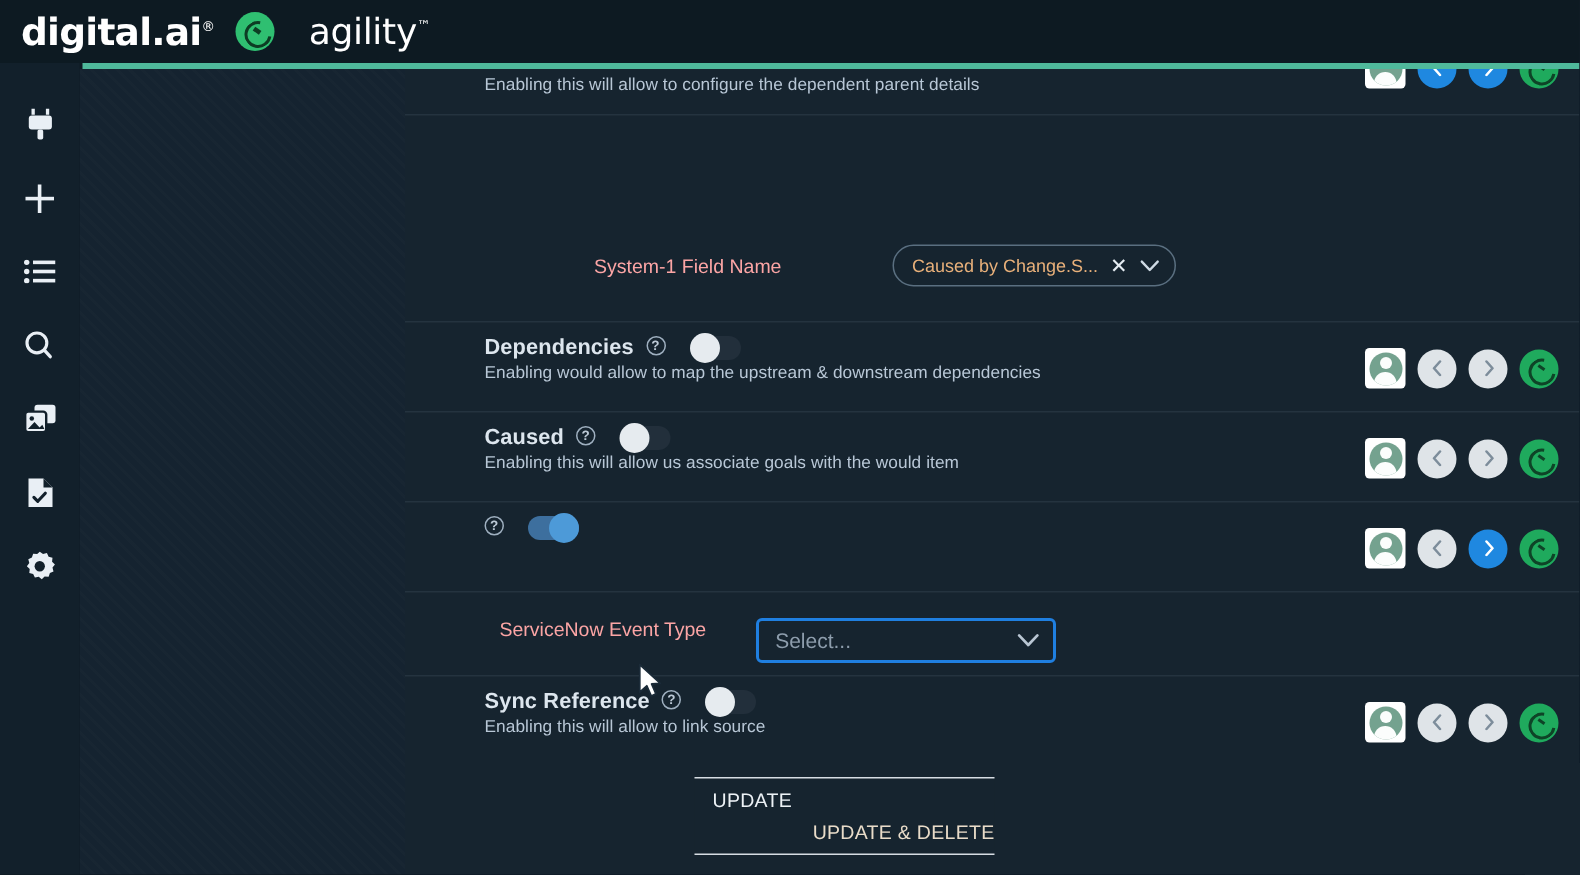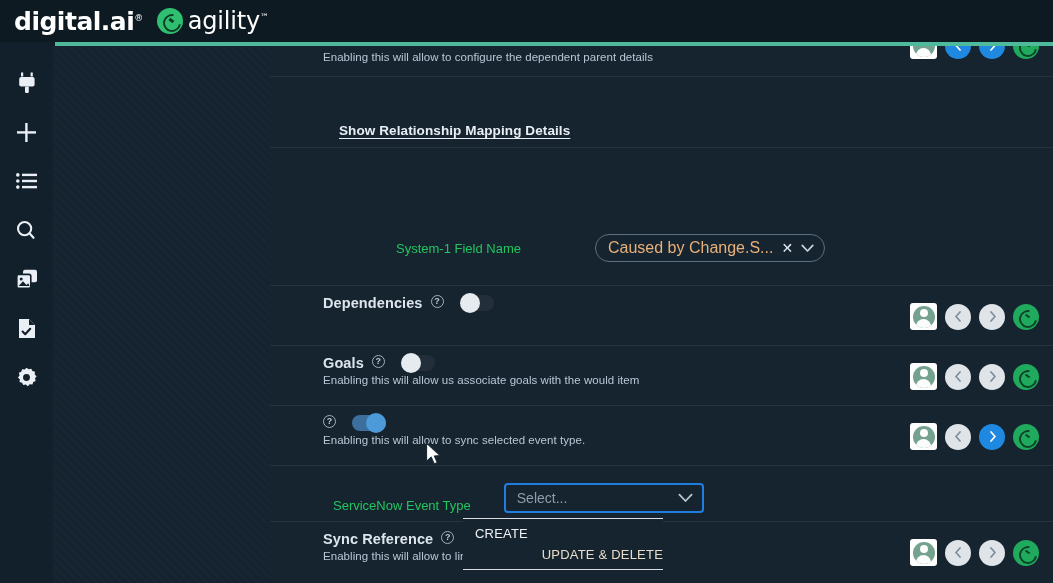--- a/index.html
+++ b/index.html
@@ -16,21 +16,21 @@
     position: absolute; left: 0; top: 0; width: 1053px; height: 42px;
     background: #0d1a22;
     display: flex; align-items: center; padding-left: 14px; gap: 14px;
   }
   .brand-digital {
     font-family: "DejaVu Sans", sans-serif;
     font-size: 25px; font-weight: 700; letter-spacing: -0.5px;
     color: #ffffff; position: relative; line-height: 1;
   }
   .brand-digital .tm { font-size: 9px; vertical-align: super; font-weight: 400; }
-  .brand-agility-wrap { display: flex; align-items: center; gap: 5px; text-align: right; }
+  .brand-agility-wrap { display: flex; align-items: center; gap: 23px; text-align: right; }
   .agility-mark {
     width: 26px; height: 26px; border-radius: 50%;
     background: #2fbf71; position: relative; flex: none;
   }
   .agility-mark::before {
     content: ""; position: absolute; left: 6px; top: 6px;
     width: 14px; height: 14px; border-radius: 50%;
     border: 2.6px solid #0d3d24; border-right-color: transparent;
     transform: rotate(-35deg);
   }
@@ -116,27 +116,27 @@
   .toggle.on .knob {
     position: absolute; right: 0px; top: -2px; width: 20px; height: 20px;
     border-radius: 50%; background: #4d9ad8;
   }
 
   
   .link-row-a { position: absolute; font-size: 13.5px; font-weight: 700; color: #e8eef4;
     text-decoration: underline; text-underline-offset: 3px; cursor: pointer; letter-spacing: .1px;}
 
   
-  .field-label { color: #22c55e; font-size: 13px; }
+  .field-label { color: #fca5a5; font-size: 13px; }
   .sel-pill {
     height: 28px; border: 1px solid #5a6f80; border-radius: 14px;
     background: #16242f; display: inline-flex; align-items: center;
     padding: 0 10px 0 12px; gap: 8px; cursor: pointer;
   }
-  .sel-pill .val { color: #e8b07a; font-size: 16px; white-space: nowrap; }
+  .sel-pill .val { color: #e8b07a; font-size: 12px; white-space: nowrap; }
   .sel-pill .x { color: #e6edf3; font-size: 14px; line-height: 1; font-weight: 400; cursor: pointer;}
 
   .sel-box {
     height: 30px; border: 2px solid #1f7fe0; border-radius: 4px;
     background: #16242f; display: flex; align-items: center; justify-content: space-between;
     padding: 0 9px 0 11px; cursor: text;
   }
   .sel-box .ph { color: #8d9dac; font-size: 14px; }
 
   
@@ -275,23 +275,20 @@
           </div>
           <div class="ic ic-chev active">
             <svg width="11" height="11" viewBox="0 0 11 11">
               <path d="M4 1 L8 5.5 L4 10" stroke="#ffffff" stroke-width="1.7" fill="none" stroke-linecap="round" stroke-linejoin="round"></path>
               </svg>
           </div>
           <div class="ic ic-logo"></div>
         </div>
       </div>
 
-      <div class="row row-sep" style="height:71px;">
-        <div class="link-row-a" style="left:69px; top:46px;">Show Relationship Mapping Details</div>
-      </div>
 
       <div class="row row-sep" style="height:138px;">
 
         <div style="position:absolute; left:126px; top:86px; display:flex; align-items:center; gap:74px;">
           <div class="field-label">System-1 Field Name</div>
           <div class="sel-pill">
             <span class="val">Caused by Change.S...</span>
             <span class="x">✕</span>
             <svg width="13" height="9" viewBox="0 0 13 9">
               <path d="M1.2 1.4 L6.5 7 L11.8 1.4" stroke="#cfdae4" stroke-width="1.6" fill="none" stroke-linecap="round" stroke-linejoin="round"></path>
@@ -302,20 +299,21 @@
 
       <div class="row row-sep" style="height:60px;">
         <div class="row-inner" style="padding-top:9px; padding-left:53px;">
           <div class="hdr-title">
             <span>Dependencies</span>
             <span class="qmark">?</span>
             <span class="toggle off" style="margin-left:8px;">
                 <span class="knob"></span>
               </span>
           </div>
+          <div class="hdr-sub">Enabling would allow to map the upstream &amp; downstream dependencies</div>
         </div>
         <div class="cluster" style="position:absolute; right:14px; top:17px;">
           <div class="ic-avatar">
               <div class="av"></div>
             </div>
           <div class="ic ic-chev">
             <svg width="11" height="11" viewBox="0 0 11 11">
               <path d="M7 1 L3 5.5 L7 10" stroke="#7d8d9b" stroke-width="1.7" fill="none" stroke-linecap="round" stroke-linejoin="round"></path>
               </svg>
           </div>
@@ -324,21 +322,21 @@
               <path d="M4 1 L8 5.5 L4 10" stroke="#7d8d9b" stroke-width="1.7" fill="none" stroke-linecap="round" stroke-linejoin="round"></path>
               </svg>
           </div>
           <div class="ic ic-logo"></div>
         </div>
       </div>
 
       <div class="row row-sep" style="height:60px;">
         <div class="row-inner" style="padding-top:9px; padding-left:53px;">
           <div class="hdr-title">
-            <span>Goals</span>
+            <span>Caused</span>
             <span class="qmark">?</span>
             <span class="toggle off" style="margin-left:8px;">
                 <span class="knob"></span>
               </span>
           </div>
           <div class="hdr-sub">Enabling this will allow us associate goals with the would item</div>
         </div>
         <div class="cluster" style="position:absolute; right:14px; top:17px;">
           <div class="ic-avatar">
               <div class="av"></div>
@@ -358,42 +356,41 @@
       </div>
 
       <div class="row row-sep" style="height:60px;">
         <div class="row-inner" style="padding-top:9px; padding-left:53px;">
           <div class="hdr-title">
             <span class="qmark">?</span>
             <span class="toggle on" style="margin-left:8px;">
                 <span class="knob"></span>
               </span>
           </div>
-          <div class="hdr-sub">Enabling this will allow to sync selected event type.</div>
         </div>
         <div class="cluster" style="position:absolute; right:14px; top:17px;">
           <div class="ic-avatar">
               <div class="av"></div>
             </div>
           <div class="ic ic-chev">
             <svg width="11" height="11" viewBox="0 0 11 11">
               <path d="M7 1 L3 5.5 L7 10" stroke="#7d8d9b" stroke-width="1.7" fill="none" stroke-linecap="round" stroke-linejoin="round"></path>
               </svg>
           </div>
           <div class="ic ic-chev active">
             <svg width="11" height="11" viewBox="0 0 11 11">
               <path d="M4 1 L8 5.5 L4 10" stroke="#ffffff" stroke-width="1.7" fill="none" stroke-linecap="round" stroke-linejoin="round"></path>
               </svg>
           </div>
           <div class="ic ic-logo"></div>
         </div>
       </div>
 
       <div class="row row-sep" style="height:56px;">
-        <div style="position:absolute; left:63px; top:17px; display:flex; align-items:flex-end; gap:33px;">
+        <div style="position:absolute; left:63px; top:17px; display:flex; align-items:flex-start; gap:33px;">
           <div class="field-label">ServiceNow Event Type</div>
           <div class="sel-box" style="width:200px;">
             <span class="ph">Select...</span>
             <svg width="15" height="10" viewBox="0 0 15 10">
               <path d="M1.4 1.6 L7.5 8 L13.6 1.6" stroke="#b9c6d3" stroke-width="1.8" fill="none" stroke-linecap="round" stroke-linejoin="round"></path>
               </svg>
           </div>
         </div>
       </div>
 
@@ -422,21 +419,21 @@
               <path d="M4 1 L8 5.5 L4 10" stroke="#7d8d9b" stroke-width="1.7" fill="none" stroke-linecap="round" stroke-linejoin="round"></path>
               </svg>
           </div>
           <div class="ic ic-logo"></div>
         </div>
       </div>
 
     </div>
 
     <div class="menu" style="left:410px; top:472px; width:200px;">
-      <div class="opt">CREATE</div>
+      <div class="opt">UPDATE</div>
       <div class="opt warm">UPDATE &amp; DELETE</div>
     </div>
 
   </div>
 
   <svg class="cursor" style="left:425px; top:442px;" width="17" height="24" viewBox="0 0 17 24">
     <path d="M1.5 1 L1.5 19.5 L6.2 15.2 L9.2 22 L12.3 20.6 L9.4 14 L15.2 13.6 Z" fill="#ffffff" stroke="#1b2b38" stroke-width="1.2" stroke-linejoin="round"></path>
   </svg>
 
 </div>

